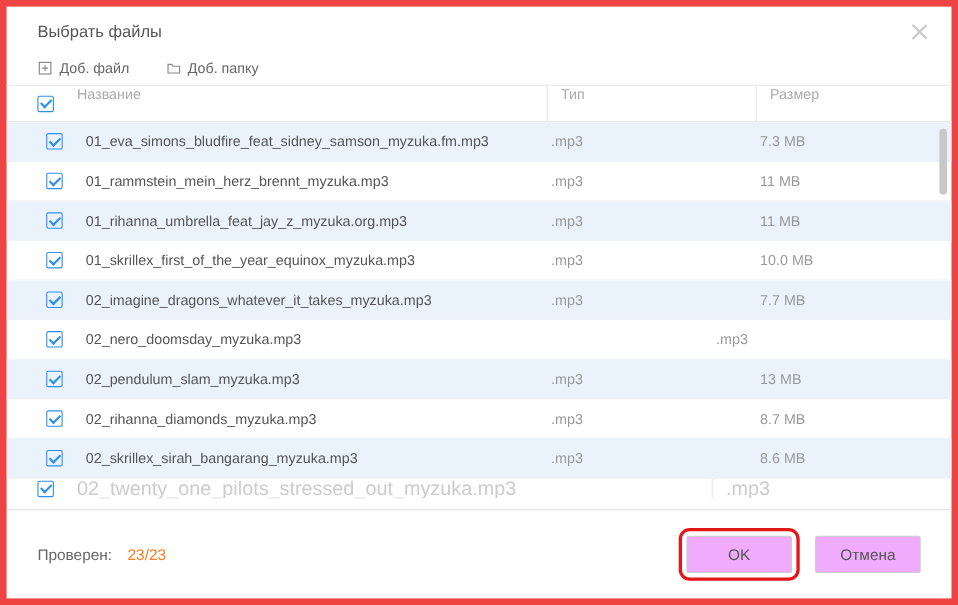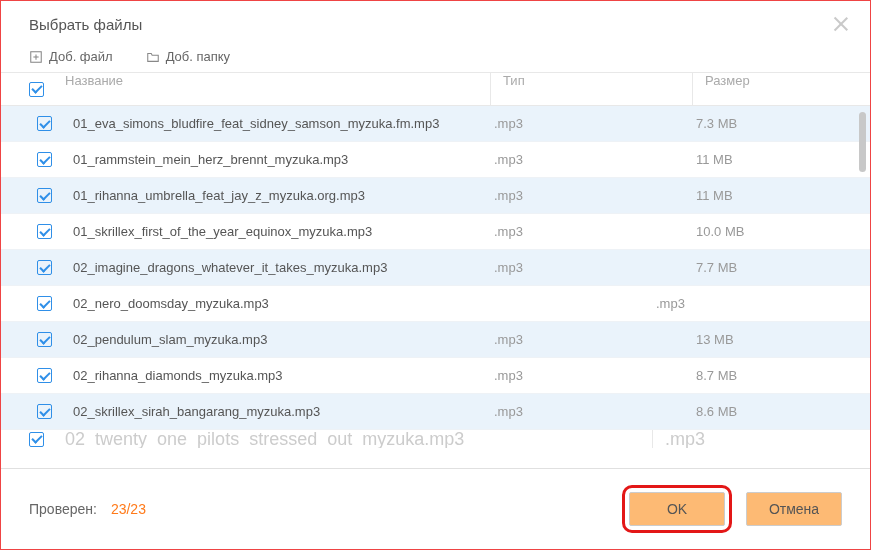--- a/index.html
+++ b/index.html
@@ -8,21 +8,21 @@
   font-size: 13px;
   background: #fff;
   width: 871px;
   height: 550px;
   position: relative;
   color: #555;
 }
 .dialog {
   width: 871px;
   height: 550px;
-  border: 1px solid #ef4444;
+  border: 6px solid #ef4444;
   box-shadow: 0 2px 8px rgba(0,0,0,0.15);
   background: #fff;
   display: flex;
   flex-direction: column;
 }
 .titlebar {
   display: flex;
   align-items: center;
   justify-content: space-between;
   padding: 14px 20px 12px 28px;
@@ -59,21 +59,21 @@
   border-top: 1px solid #e8e8e8;
   border-bottom: 1px solid #e8e8e8;
   padding: 0 28px;
   height: 34px;
   color: #aaa;
   font-size: 13px;
 }
 .col-check { width: 34px; display:flex; align-items:center; }
 .col-name { flex: 1; padding-left: 2px; }
 .col-type { width: 190px; border-left: 1px solid #e8e8e8; padding-left: 12px; }
-.col-size { width: 150px; border-left: 1px solid #e8e8e8; padding-left: 12px; margin-left: 12px; }
+.col-size { width: 150px; border-left: 1px solid #e8e8e8; padding-left: 12px; }
 .table-body {
   flex: 1;
   overflow: hidden;
   position: relative;
 }
 .scroll-track {
   position: absolute;
   right: 4px; top: 6px;
   width: 7px;
   height: 60px;
@@ -119,21 +119,21 @@
   align-items: center;
   gap: 14px;
 }
 .checked-label { color: #666; font-size: 14px; }
 .checked-count { color: #ff7a1a; font-size: 14px; }
 .spacer { flex: 1; }
 .btn {
   min-width: 96px;
   height: 34px;
   border: 1px solid #ccc;
-  background: #fdba74;
+  background: #f0abfc;
   color: #555;
   font-size: 14px;
   cursor: pointer;
   border-radius: 2px;
 }
 .ok-highlight {
   position: relative;
   padding: 4px;
   border: 3px solid #e31717;
   border-radius: 10px;

